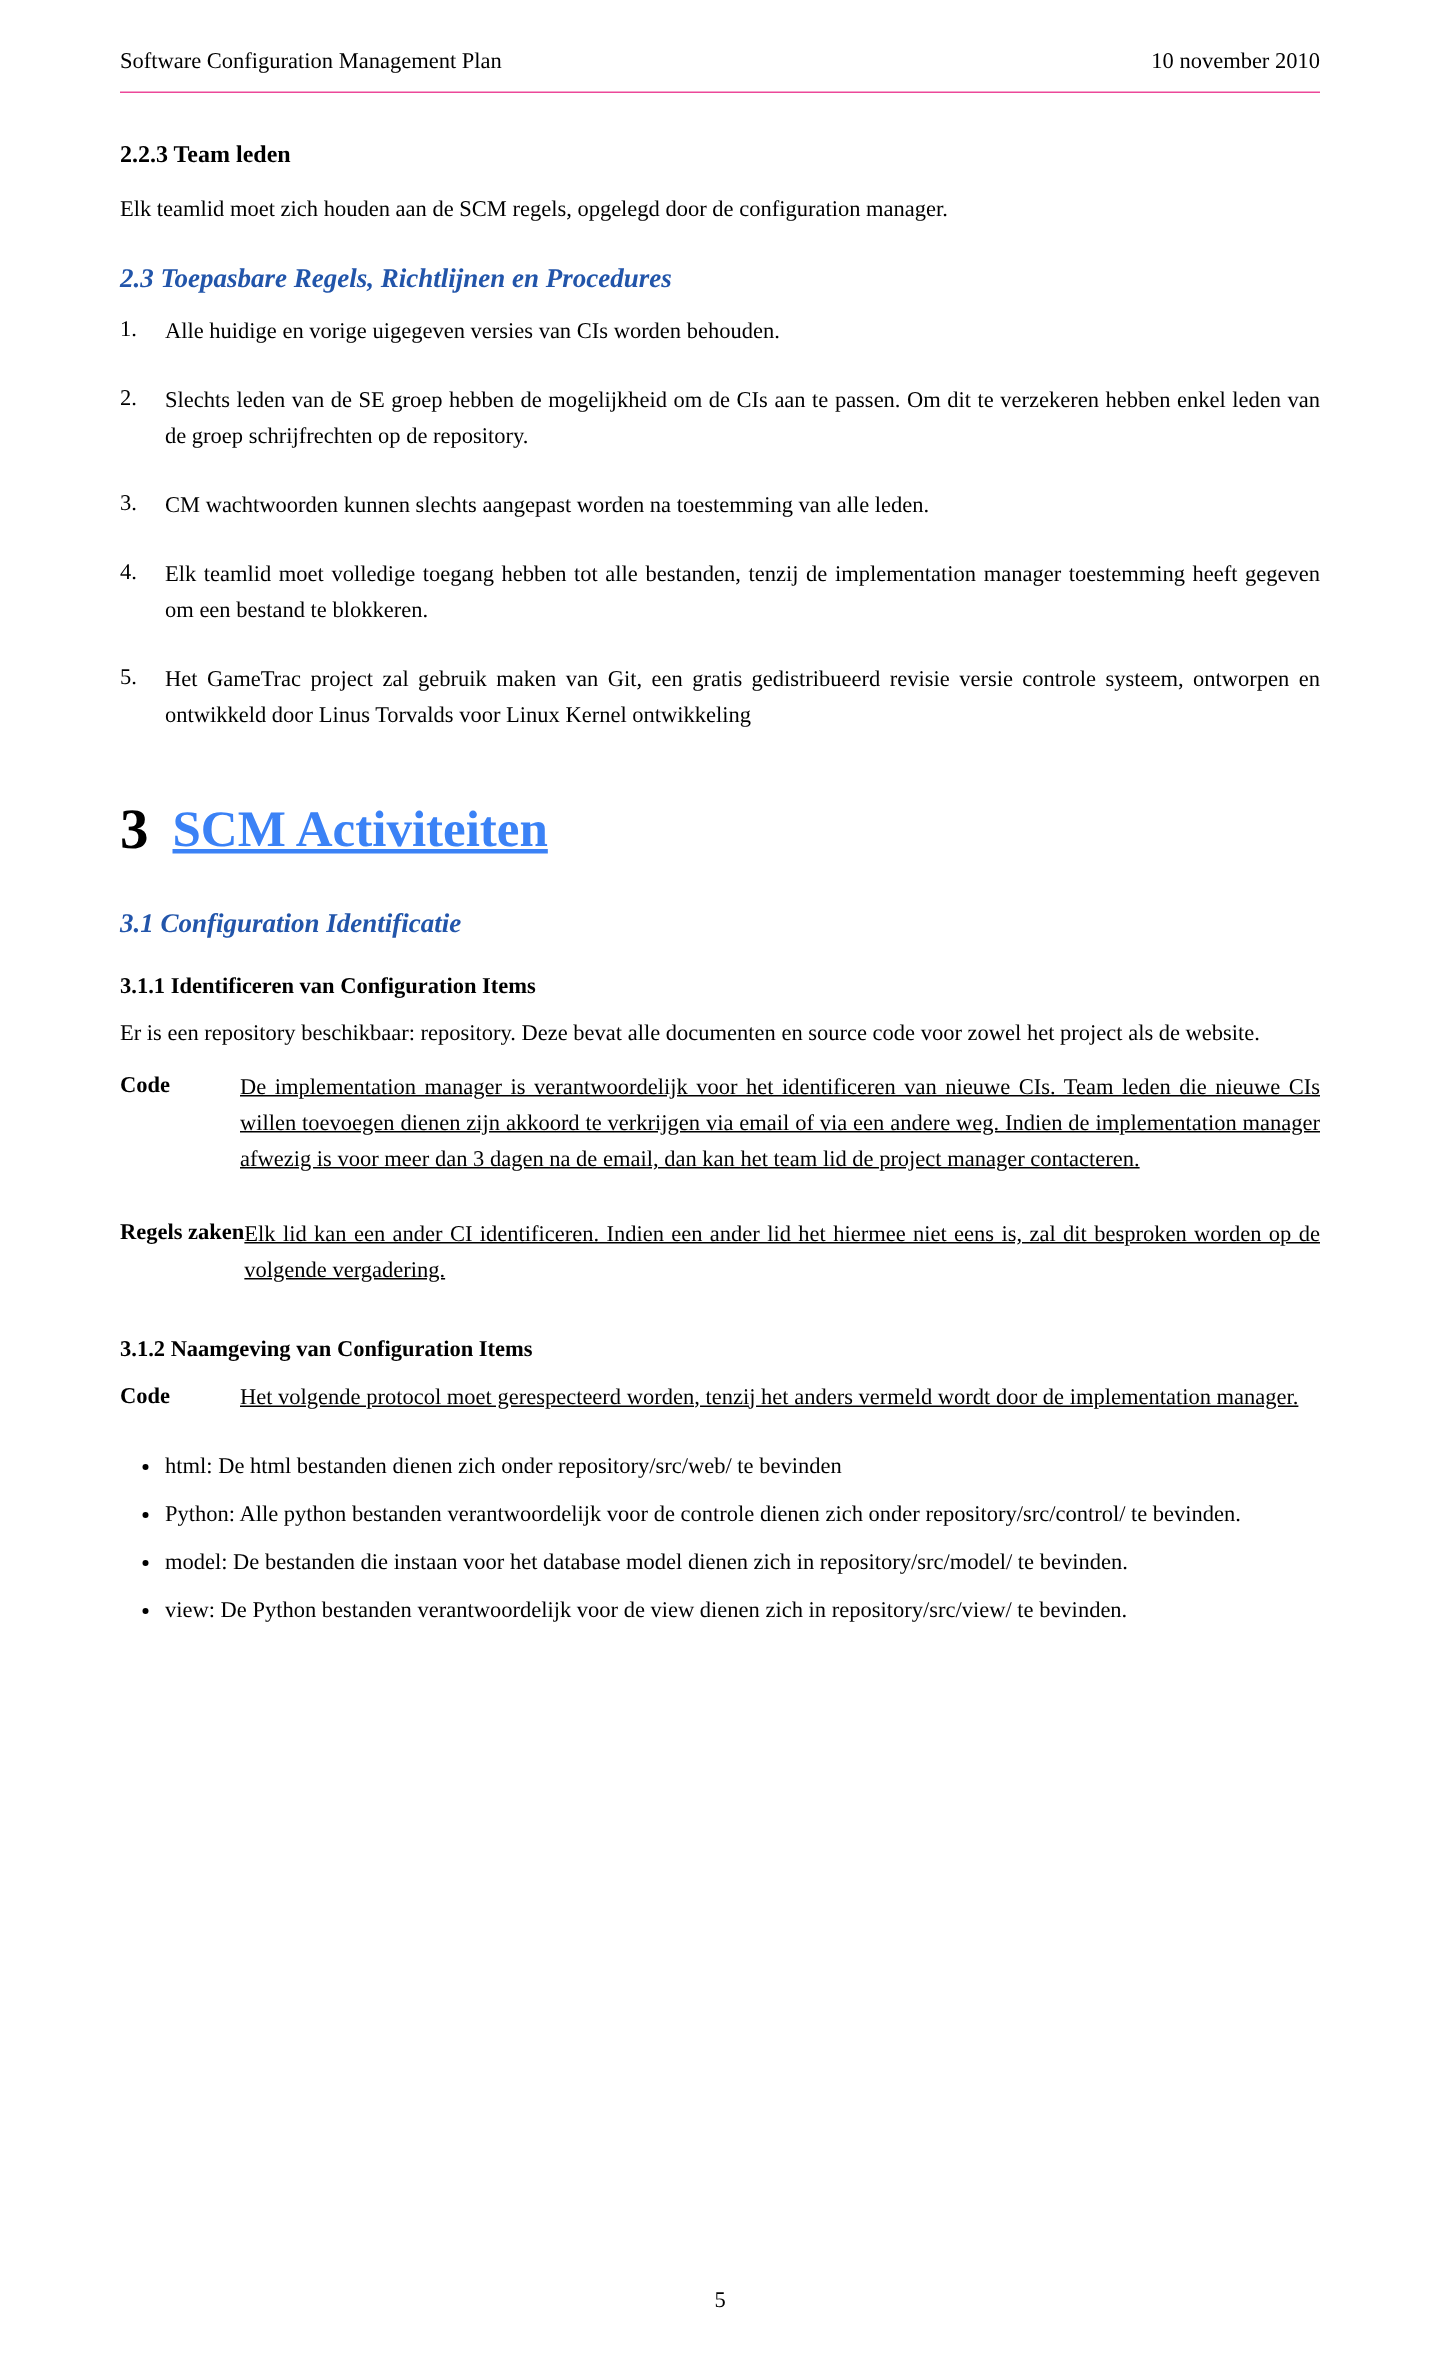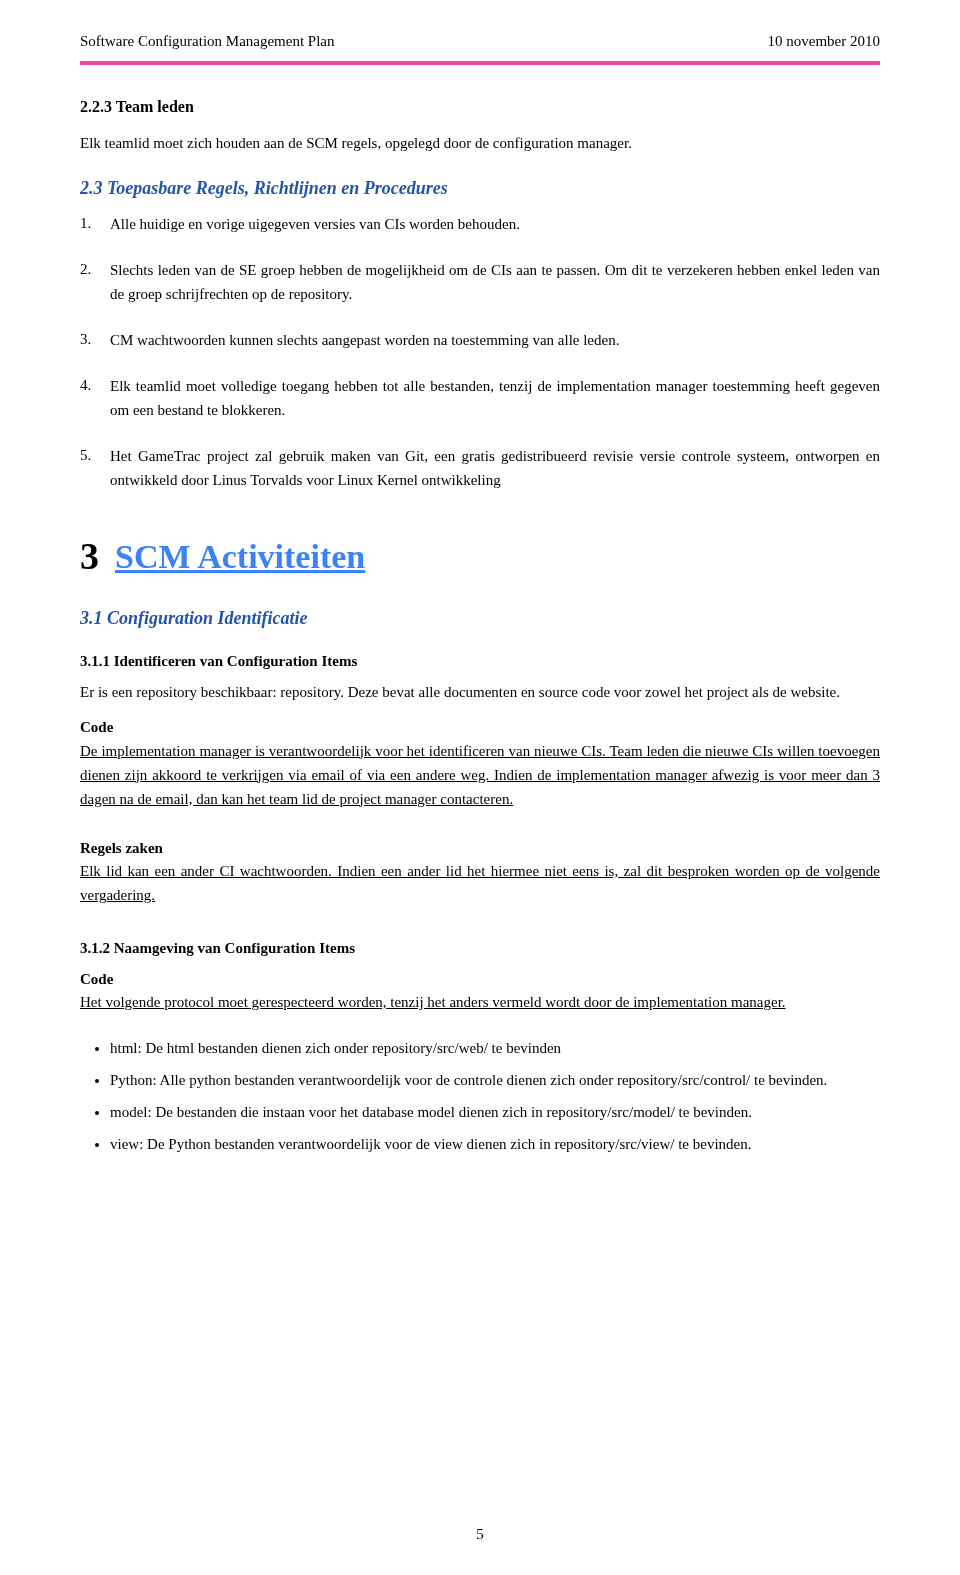--- a/index.html
+++ b/index.html
@@ -22,21 +22,21 @@
       width: 960px;
       min-height: 1575px;
       padding: 30px 80px 60px 80px;
       position: relative;
     }
 
     .header {
       display: flex;
       justify-content: space-between;
       align-items: center;
-      border-bottom: 4px solid #ec4899;
+      border-bottom: 1px solid #ec4899;
       padding-bottom: 8px;
       margin-bottom: 30px;
     }
 
     .header-title {
       font-size: 15px;
       font-weight: normal;
     }
 
     .header-date {
@@ -98,21 +98,20 @@
       font-size: 15px;
       font-weight: bold;
       margin-top: 16px;
       margin-bottom: 8px;
     }
 
     .inline-block-para {
       display: flex;
       align-items: flex-start;
       margin-bottom: 10px;
-      flex-direction: column;
     }
 
     .para-label {
       font-weight: bold;
       min-width: 80px;
       flex-shrink: 0;
       padding-top: 0;
     }
 
     .para-content {
@@ -218,21 +217,21 @@
 
     <div class="inline-block-para">
       <span class="para-label">Code</span>
       <span class="para-content body-text">De implementation manager is verantwoordelijk voor het identificeren van nieuwe CIs. Team leden die nieuwe CIs willen toevoegen dienen zijn akkoord te verkrijgen via email of via een andere weg. Indien de implementation manager afwezig is voor meer dan 3 dagen na de email, dan kan het team lid de project manager contacteren.</span>
     </div>
 
     <div style="margin-bottom: 14px;"></div>
 
     <div class="inline-block-para">
       <span class="para-label">Regels zaken</span>
-      <span class="para-content body-text">Elk lid kan een ander CI wachtwoorden. Indien een ander lid het hiermee niet eens is, zal dit besproken worden op de volgende vergadering.</span>
+      <span class="para-content body-text">Elk lid kan een ander CI identificeren. Indien een ander lid het hiermee niet eens is, zal dit besproken worden op de volgende vergadering.</span>
     </div>
   </div>
 
   <div class="section-block">
     <h3 class="subsubsection-heading">3.1.2   Naamgeving van Configuration Items</h3>
 
     <div class="inline-block-para">
       <span class="para-label">Code</span>
       <span class="para-content body-text">Het volgende protocol moet gerespecteerd worden, tenzij het anders vermeld wordt door de implementation manager.</span>
     </div>

